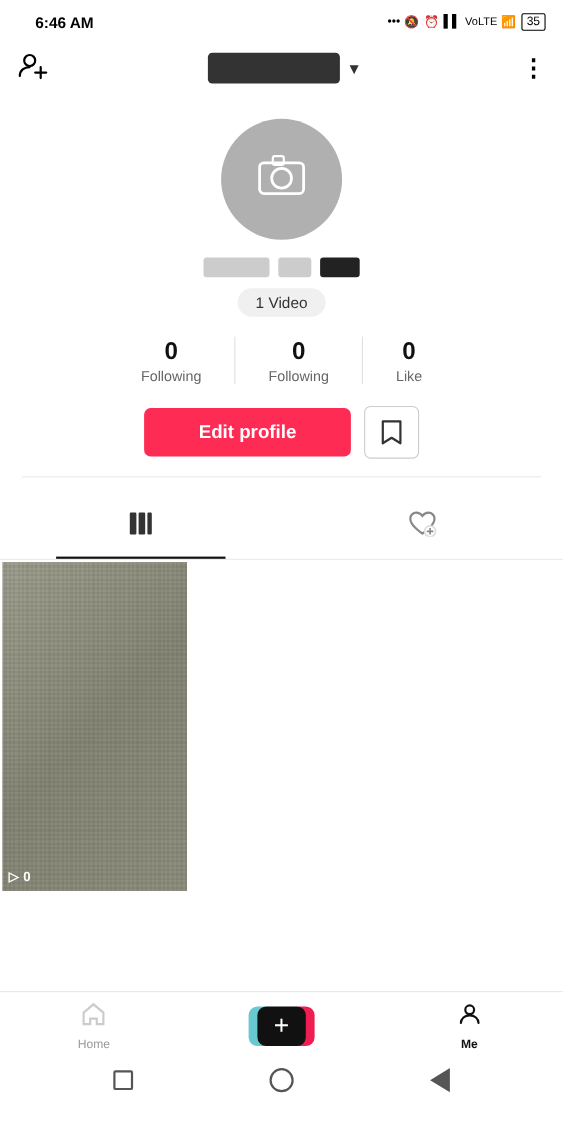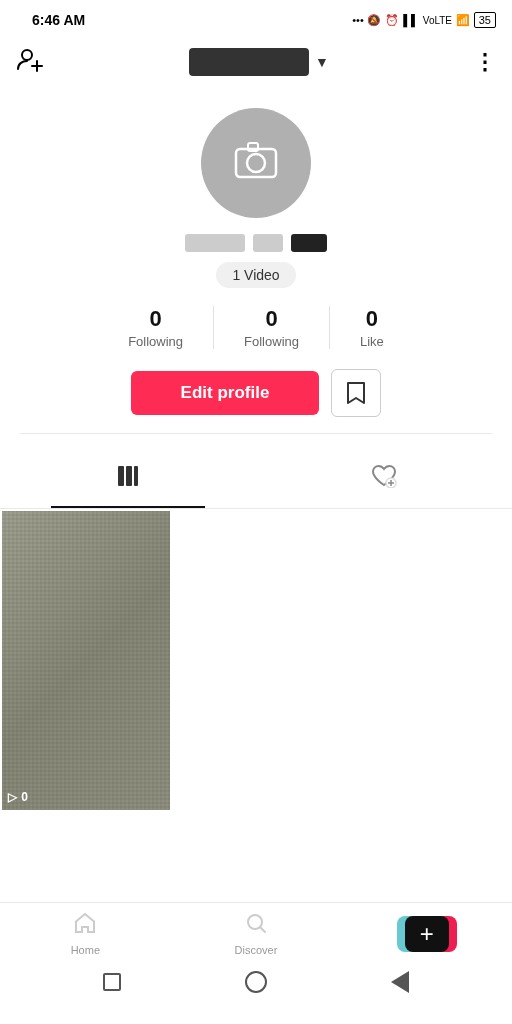--- a/index.html
+++ b/index.html
@@ -479,41 +479,41 @@
 
     <div class="nav-item">
       <span class="nav-item-icon">
         <svg width="24" height="24" viewBox="0 0 24 24" fill="none">
           <path d="M3 10.5L12 3l9 7.5V21H15v-5h-6v5H3V10.5z" stroke="#ccc" stroke-width="2" fill="none"></path>
         </svg>
       </span>
       <span class="nav-item-label">Home</span>
     </div>
 
-    <div class="nav-item">
-      <span class="nav-item-icon">
-        <svg width="24" height="24" viewBox="0 0 24 24" fill="none">
-          <circle cx="11" cy="11" r="7" stroke="#ccc" stroke-width="2"></circle>
-          <line x1="16.5" y1="16.5" x2="21" y2="21" stroke="#ccc" stroke-width="2" stroke-linecap="round"></line>
-        </svg>
-      </span>
-      <span class="nav-item-label">Discover</span>
-    </div>
 
     <div class="nav-item">
       <div style="position:relative; display:flex; align-items:center; justify-content:center; width:60px; height:38px;">
         <div style="position:absolute; left:0; width:22px; height:36px; background:#69c9d0; border-radius:8px;"></div>
         <div style="position:absolute; right:0; width:22px; height:36px; background:#ee1d52; border-radius:8px;"></div>
         <div style="position:relative; z-index:1; width:44px; height:36px; background:#111; border-radius:8px; display:flex; align-items:center; justify-content:center;">
           <span style="color:#fff; font-size:24px; font-weight:300; line-height:1;">+</span>
         </div>
       </div>
     </div>
 
 
+    <div class="nav-item">
+      <span class="nav-item-icon active">
+        <svg width="24" height="24" viewBox="0 0 24 24" fill="none">
+          <circle cx="12" cy="8" r="4" stroke="#111" stroke-width="2"></circle>
+          <path d="M4 20c0-4 3.6-7 8-7s8 3 8 7" stroke="#111" stroke-width="2" stroke-linecap="round"></path>
+        </svg>
+      </span>
+      <span class="nav-item-label active">Me</span>
+    </div>
   </div>
 
   <div class="android-nav">
     <div class="android-nav-btn">
       <div class="square-btn"></div>
     </div>
     <div class="android-nav-btn">
       <div class="circle-btn"></div>
     </div>
     <div class="android-nav-btn">

